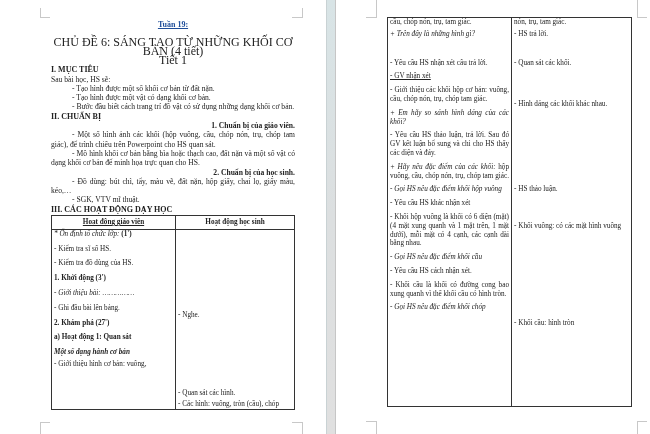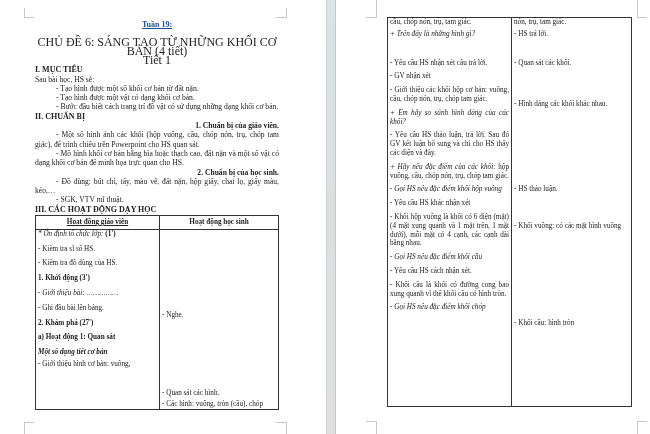--- a/index.html
+++ b/index.html
@@ -3,21 +3,21 @@
 <meta charset="utf-8">
 <style>
   html, body { margin:0; padding:0; }
   body {
     width:650px; height:434px; overflow:hidden; position:relative;
     background:#ffffff;
     font-family:"Liberation Serif", serif;
     color:#222;
   }
   .page { position:absolute; top:0; height:434px; background:#fff; overflow:hidden; }
-  #page-left { left:0; width:326px; }
+  #page-left { left:16px; width:326px; }
   #page-right { left:336px; width:314px; }
   .gap {
     position:absolute; left:326px; top:0; width:10px; height:434px;
     background:linear-gradient(to bottom,#d8e4e6 0%,#dcdfe0 50%,#e0e0e0 100%);
     border-left:1px solid #c9d2d4; border-right:1px solid #c6c6c6;
     box-sizing:border-box;
   }
   .crop { position:absolute; background:#c8c8c8; }
   .content { position:absolute; font-size:7.6px; line-height:9.3px; }
   #left-content { left:35px; top:20px; width:244px; }
@@ -83,21 +83,21 @@
       <tr>
         <td style="height:170px;">
           <p class="cell-p"><span class="it">* Ổn định tổ chức lớp:</span><span class="b"> (1')</span></p>
           <p class="cell-p">- Kiểm tra sĩ số HS.</p>
           <p class="cell-p">- Kiểm tra đồ dùng của HS.</p>
           <p class="cell-p b">1. Khởi động (3')</p>
           <p class="cell-p it">- Giới thiệu bài: ……………</p>
           <p class="cell-p">- Ghi đầu bài lên bảng.</p>
           <p class="cell-p b">2. Khám phá (27')</p>
           <p class="cell-p b">a) Hoạt động 1: Quan sát</p>
-          <p class="cell-p b it" style="margin-bottom:3px;">Một số dạng tiết cơ bản</p>
+          <p class="cell-p b it" style="margin-bottom:3px;">Một số dạng hành cơ bản</p>
           <p class="cell-p justify" style="margin:0;">- Giới thiệu hình cơ bản: vuông,</p>
         </td>
         <td>
           <div style="height:81px;"></div>
           <p class="cell-p">- Nghe.</p>
           <div style="height:63px;"></div>
           <p class="cell-p" style="margin-bottom:3px;">- Quan sát các hình.</p>
           <p class="cell-p" style="margin:0;">- Các hình: vuông, tròn (cầu), chóp</p>
         </td>
       </tr>
@@ -118,21 +118,21 @@
   <div class="crop" style="left:301px;top:421px;width:1px;height:13px;"></div>
   <div class="crop" style="left:301px;top:421px;width:10px;height:1px;"></div>
 
   <table id="right-table">
     <tbody>
         <tr>
       <td class="c1 right-text" style="height:388px;">
         <p class="cell-p" style="margin-bottom:3px;">cầu, chóp nón, trụ, tam giác.</p>
         <p class="cell-p it" style="margin-bottom:20px;">+ Trên đây là những hình gì?</p>
         <p class="cell-p" style="margin-bottom:5px;">- Yêu cầu HS nhận xét câu trả lời.</p>
-        <p class="cell-p" style="margin-bottom:5px;">- GV nhận xét</p>
+        <p class="cell-p" style="margin-bottom:5px;text-decoration:underline;">- GV nhận xét</p>
         <p class="cell-p" style="margin-bottom:5px;">- Giới thiệu các khối hộp cơ bản: vuông, cầu, chóp nón, trụ, chóp tam giác.</p>
         <p class="cell-p it" style="margin-bottom:5px;">+ Em hãy so sánh hình dáng của các khối?</p>
         <p class="cell-p" style="margin-bottom:5px;">- Yêu cầu HS thảo luận, trả lời. Sau đó GV kết luận bổ sung và chỉ cho HS thấy các diện và đáy.</p>
         <p class="cell-p" style="margin-bottom:5px;"><span class="it">+ Hãy nêu đặc điểm của các khối:</span> <span>hộp vuông, cầu, chóp nón, trụ, chóp tam giác.</span></p>
         <p class="cell-p it" style="margin-bottom:5px;">- Gọi HS nêu đặc điểm khối hộp vuông</p>
         <p class="cell-p" style="margin-bottom:5px;">- Yêu cầu HS khác nhận xét</p>
         <p class="cell-p" style="margin-bottom:5px;">- Khối hộp vuông là khối có 6 diện (mặt) (4 mặt xung quanh và 1 mặt trên, 1 mặt dưới), mỗi mặt có 4 cạnh, các cạnh dài bằng nhau.</p>
         <p class="cell-p it" style="margin-bottom:5px;">- Gọi HS nêu đặc điểm khối cầu</p>
         <p class="cell-p" style="margin-bottom:5px;">- Yêu cầu HS cách nhận xét.</p>
         <p class="cell-p" style="margin-bottom:5px;">- Khối cầu là khối có đường cong bao xung quanh vì thế khối cầu có hình tròn.</p>

